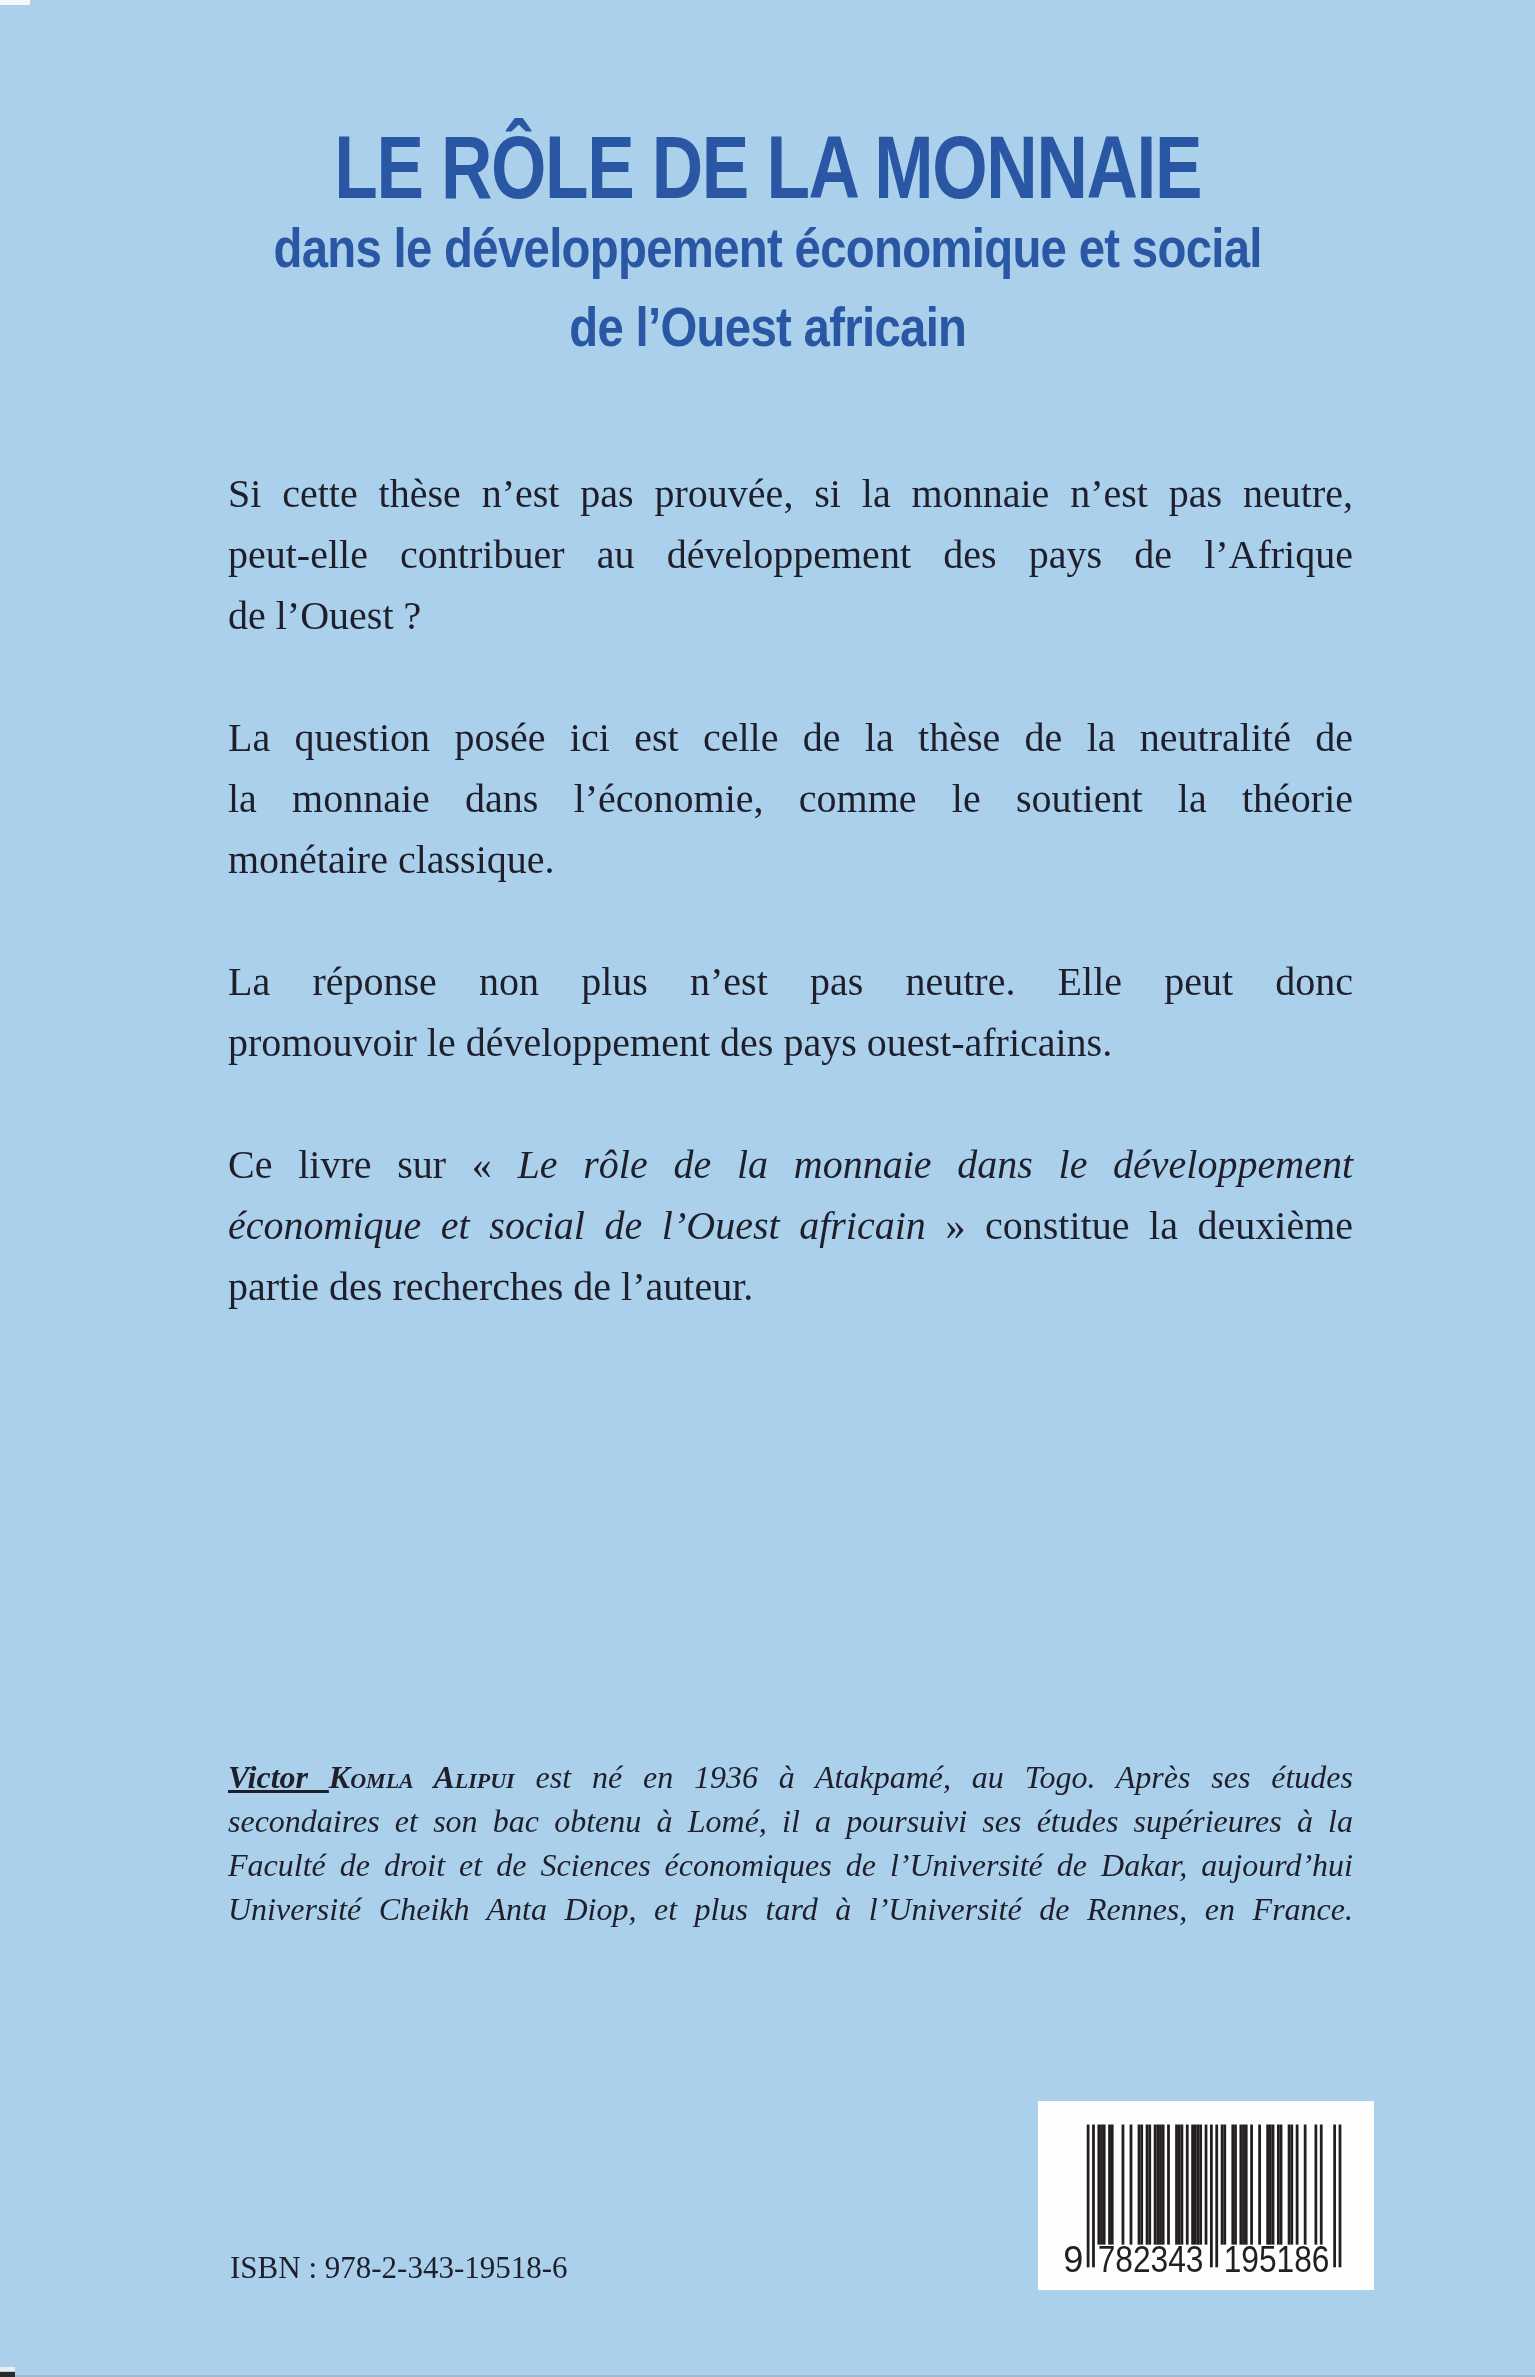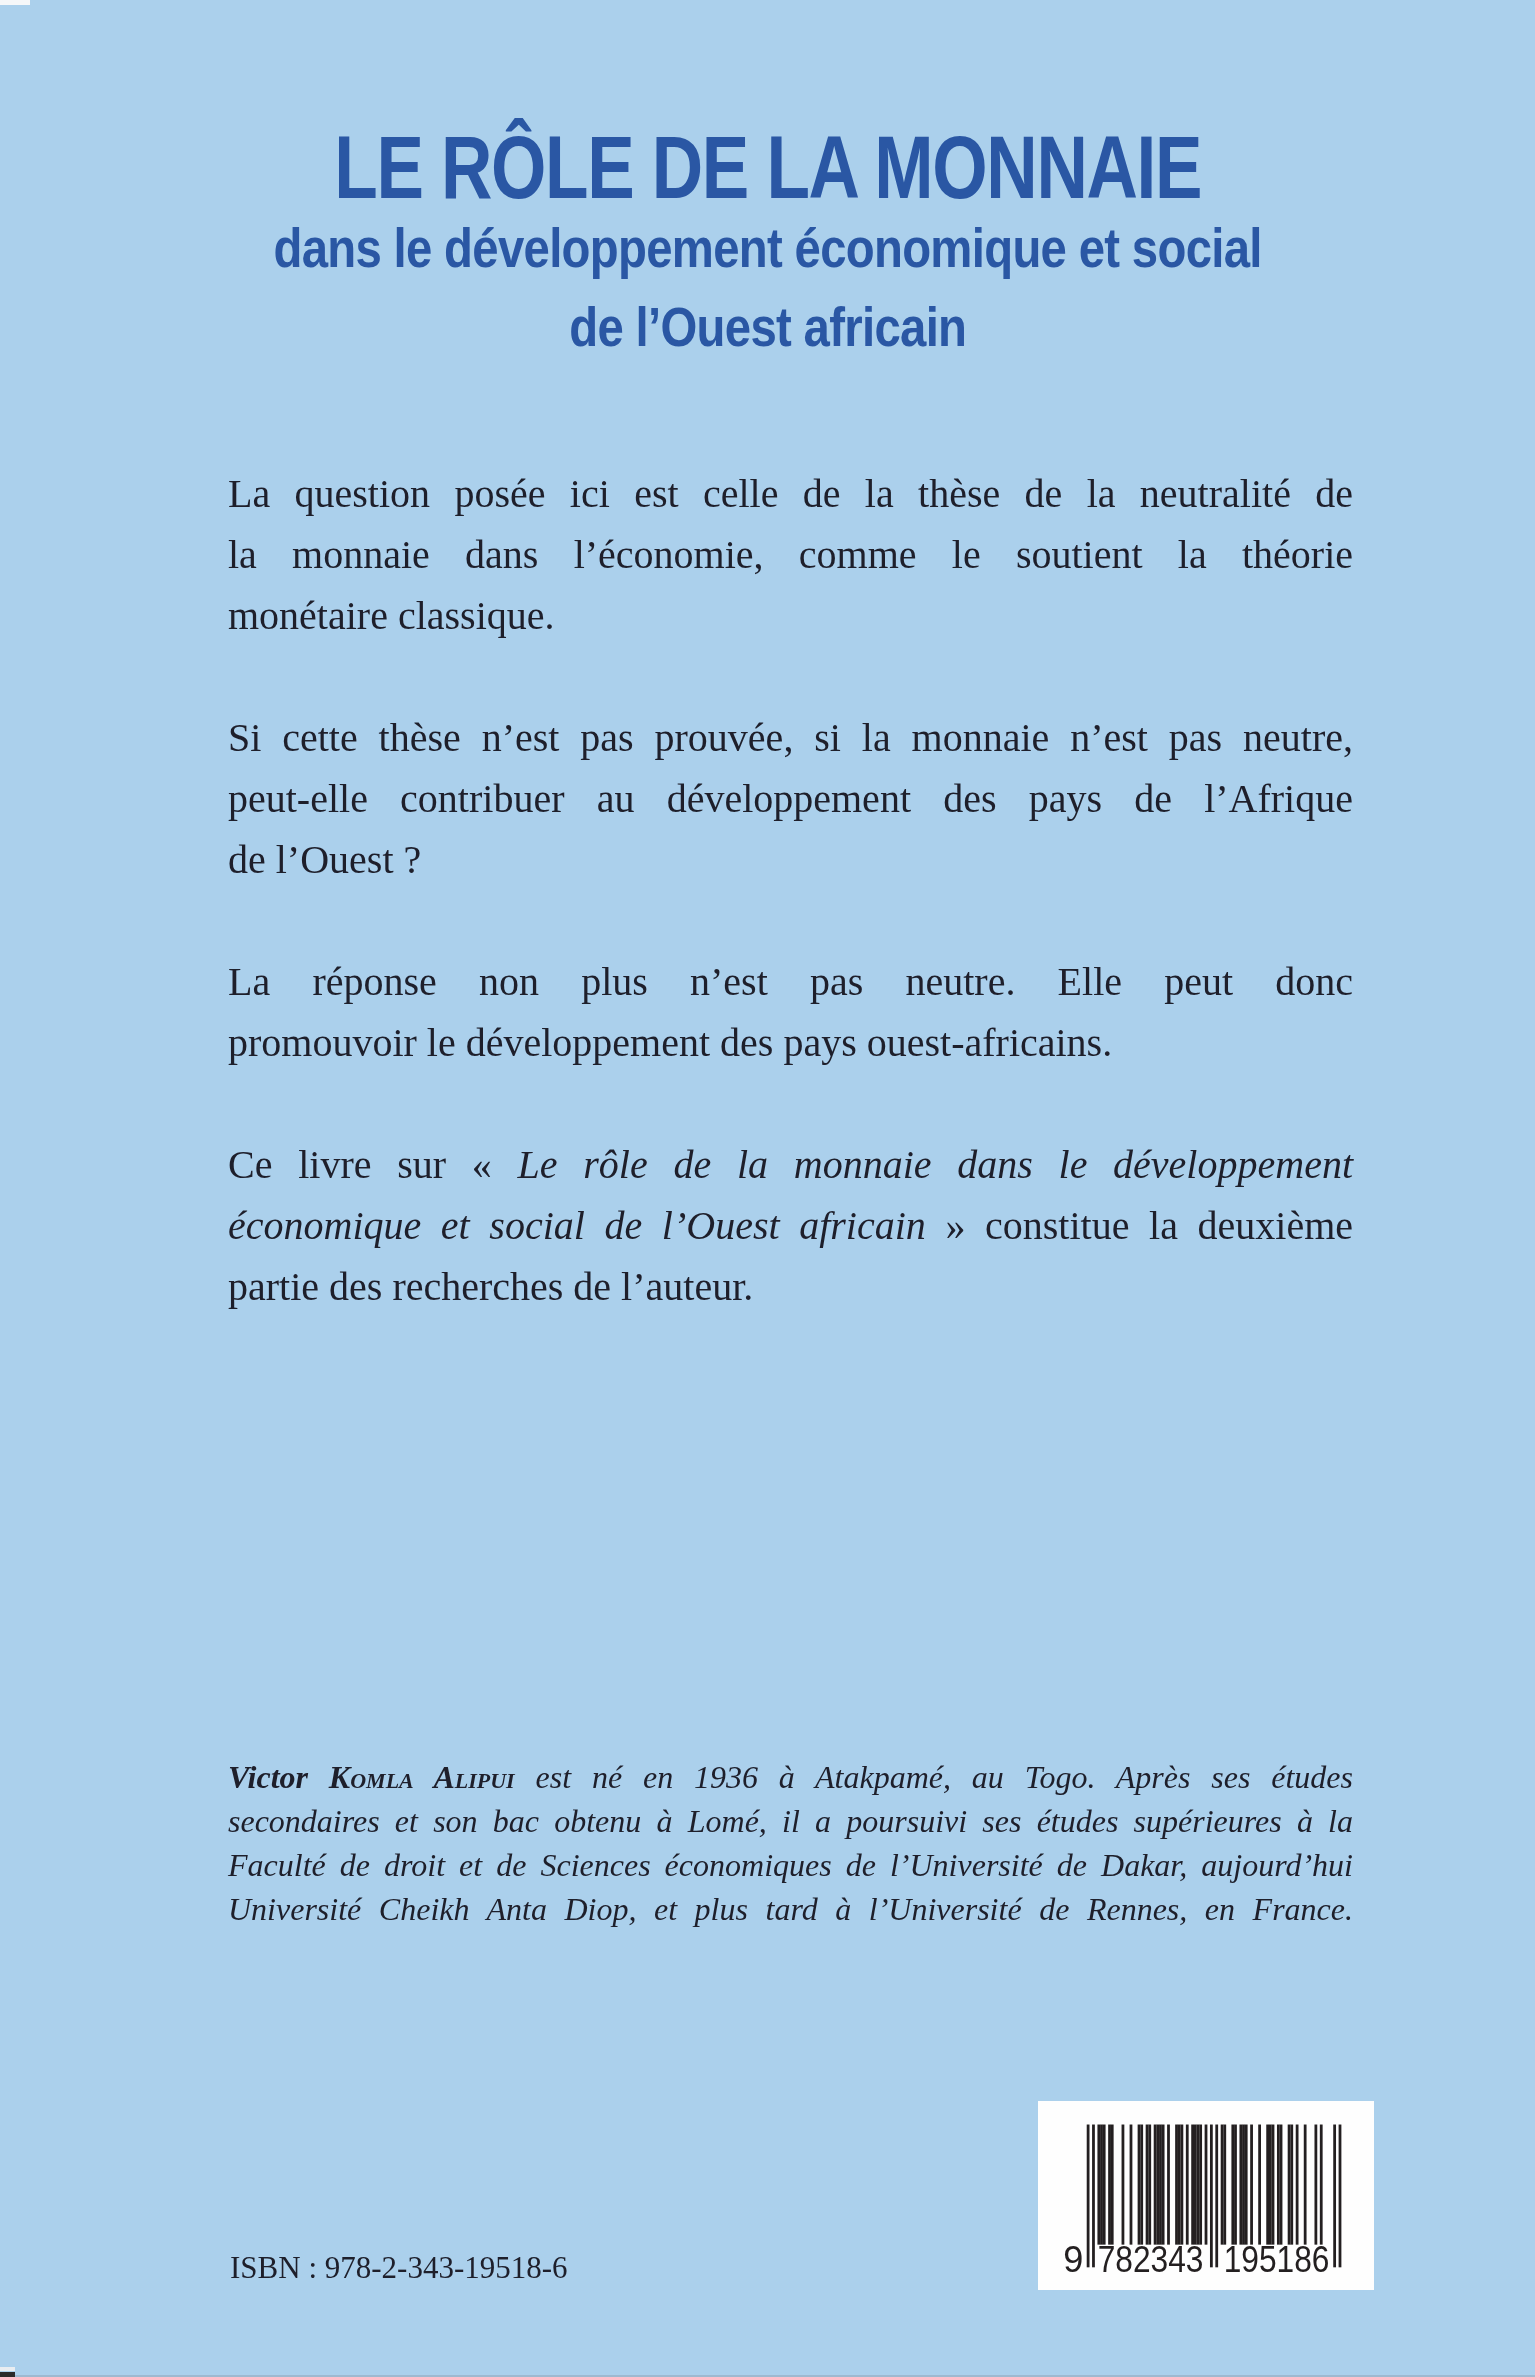--- a/index.html
+++ b/index.html
@@ -28,21 +28,21 @@
   .t3 > span{transform:scaleX(0.86);transform-origin:center;}
   
   .body-text{
     position:absolute;left:228px;top:463px;width:1125px;
     font-size:40px;line-height:61px;
   }
   .body-text .para{margin:0 0 61px 0;}
   .tline{white-space:normal;}
   .tline.just{text-align:justify;text-align-last:justify;}
   .st-italic{font-style:italic;}
-  .st-bold-italic{font-weight:bold;font-style:italic;}
+  .st-bold-italic{font-weight:bold;font-style:italic;text-decoration:underline;}
   .st-bold-italic-smallcaps{font-weight:bold;font-variant:small-caps;}
   
   .bio{
     position:absolute;left:228px;top:1755px;width:1125px;
     font-size:32px;line-height:44px;
     font-style:italic;
   }
   
   .isbn-block{position:absolute;left:230px;top:2211px;margin-top:37px;}
   .isbn-line{font-size:31px;line-height:39px;}
@@ -66,28 +66,28 @@
 <div class="cover" style="background: rgb(171, 208, 236); color: rgb(30, 31, 43);">
 
   <div class="title-block" style="color: rgb(42, 87, 164);">
     <div class="title-line t1"><span>LE RÔLE DE LA MONNAIE</span></div>
     <div class="title-line t2"><span>dans le développement économique et social</span></div>
     <div class="title-line t3"><span>de l’Ouest africain</span></div>
   </div>
 
   <div class="body-text">
       <div class="para">
+        <div class="tline just"><span>Si cette thèse n’est pas prouvée, si la monnaie n’est pas neutre,</span></div>
+        <div class="tline just"><span>peut-elle contribuer au développement des pays de l’Afrique</span></div>
+        <div class="tline"><span>de l’Ouest ?</span></div>
+      </div>
+      <div class="para">
         <div class="tline just"><span>La question posée ici est celle de la thèse de la neutralité de</span></div>
         <div class="tline just"><span>la monnaie dans l’économie, comme le soutient la théorie</span></div>
         <div class="tline"><span>monétaire classique.</span></div>
-      </div>
-      <div class="para">
-        <div class="tline just"><span>Si cette thèse n’est pas prouvée, si la monnaie n’est pas neutre,</span></div>
-        <div class="tline just"><span>peut-elle contribuer au développement des pays de l’Afrique</span></div>
-        <div class="tline"><span>de l’Ouest ?</span></div>
       </div>
       <div class="para">
         <div class="tline just"><span>La réponse non plus n’est pas neutre. Elle peut donc</span></div>
         <div class="tline"><span>promouvoir le développement des pays ouest-africains.</span></div>
       </div>
       <div class="para">
         <div class="tline just"><span>Ce livre sur « </span><span class="st-italic">Le rôle de la monnaie dans le développement</span></div>
         <div class="tline just"><span class="st-italic">économique et social de l’Ouest africain</span><span> » constitue la deuxième</span></div>
         <div class="tline"><span>partie des recherches de l’auteur.</span></div>
       </div>

